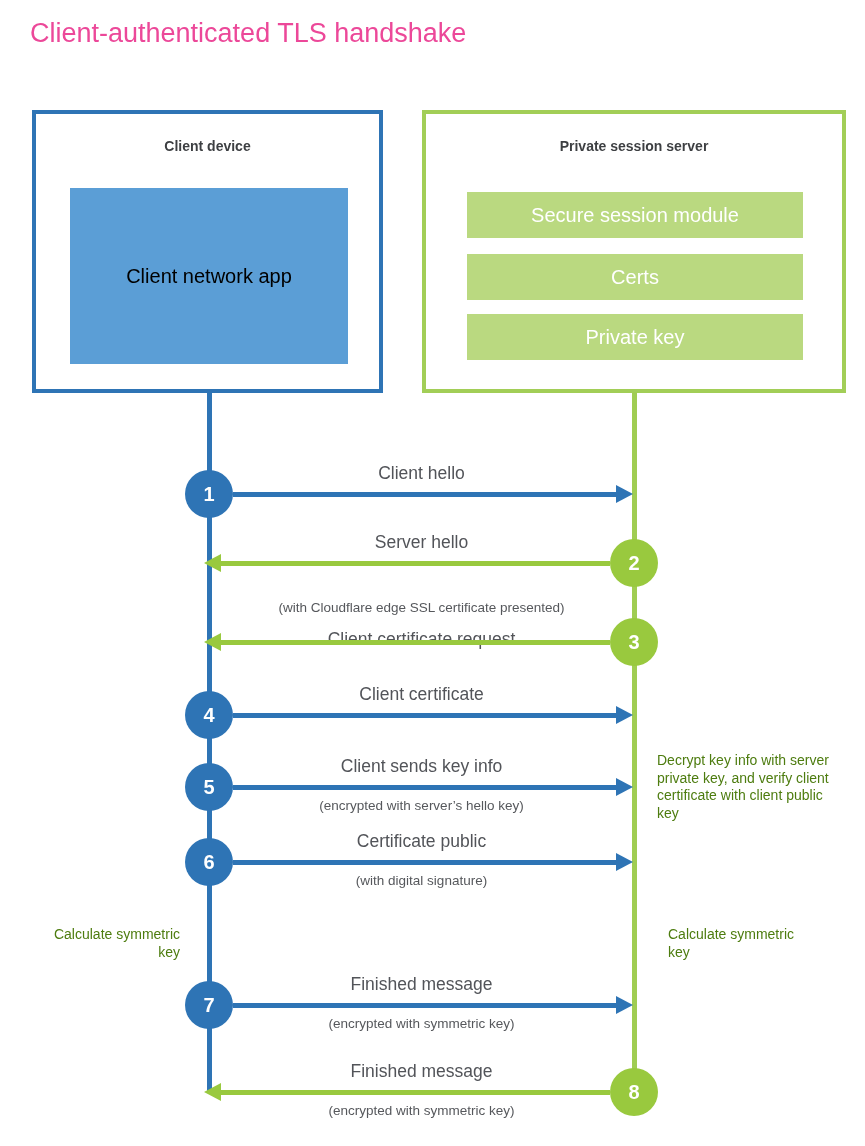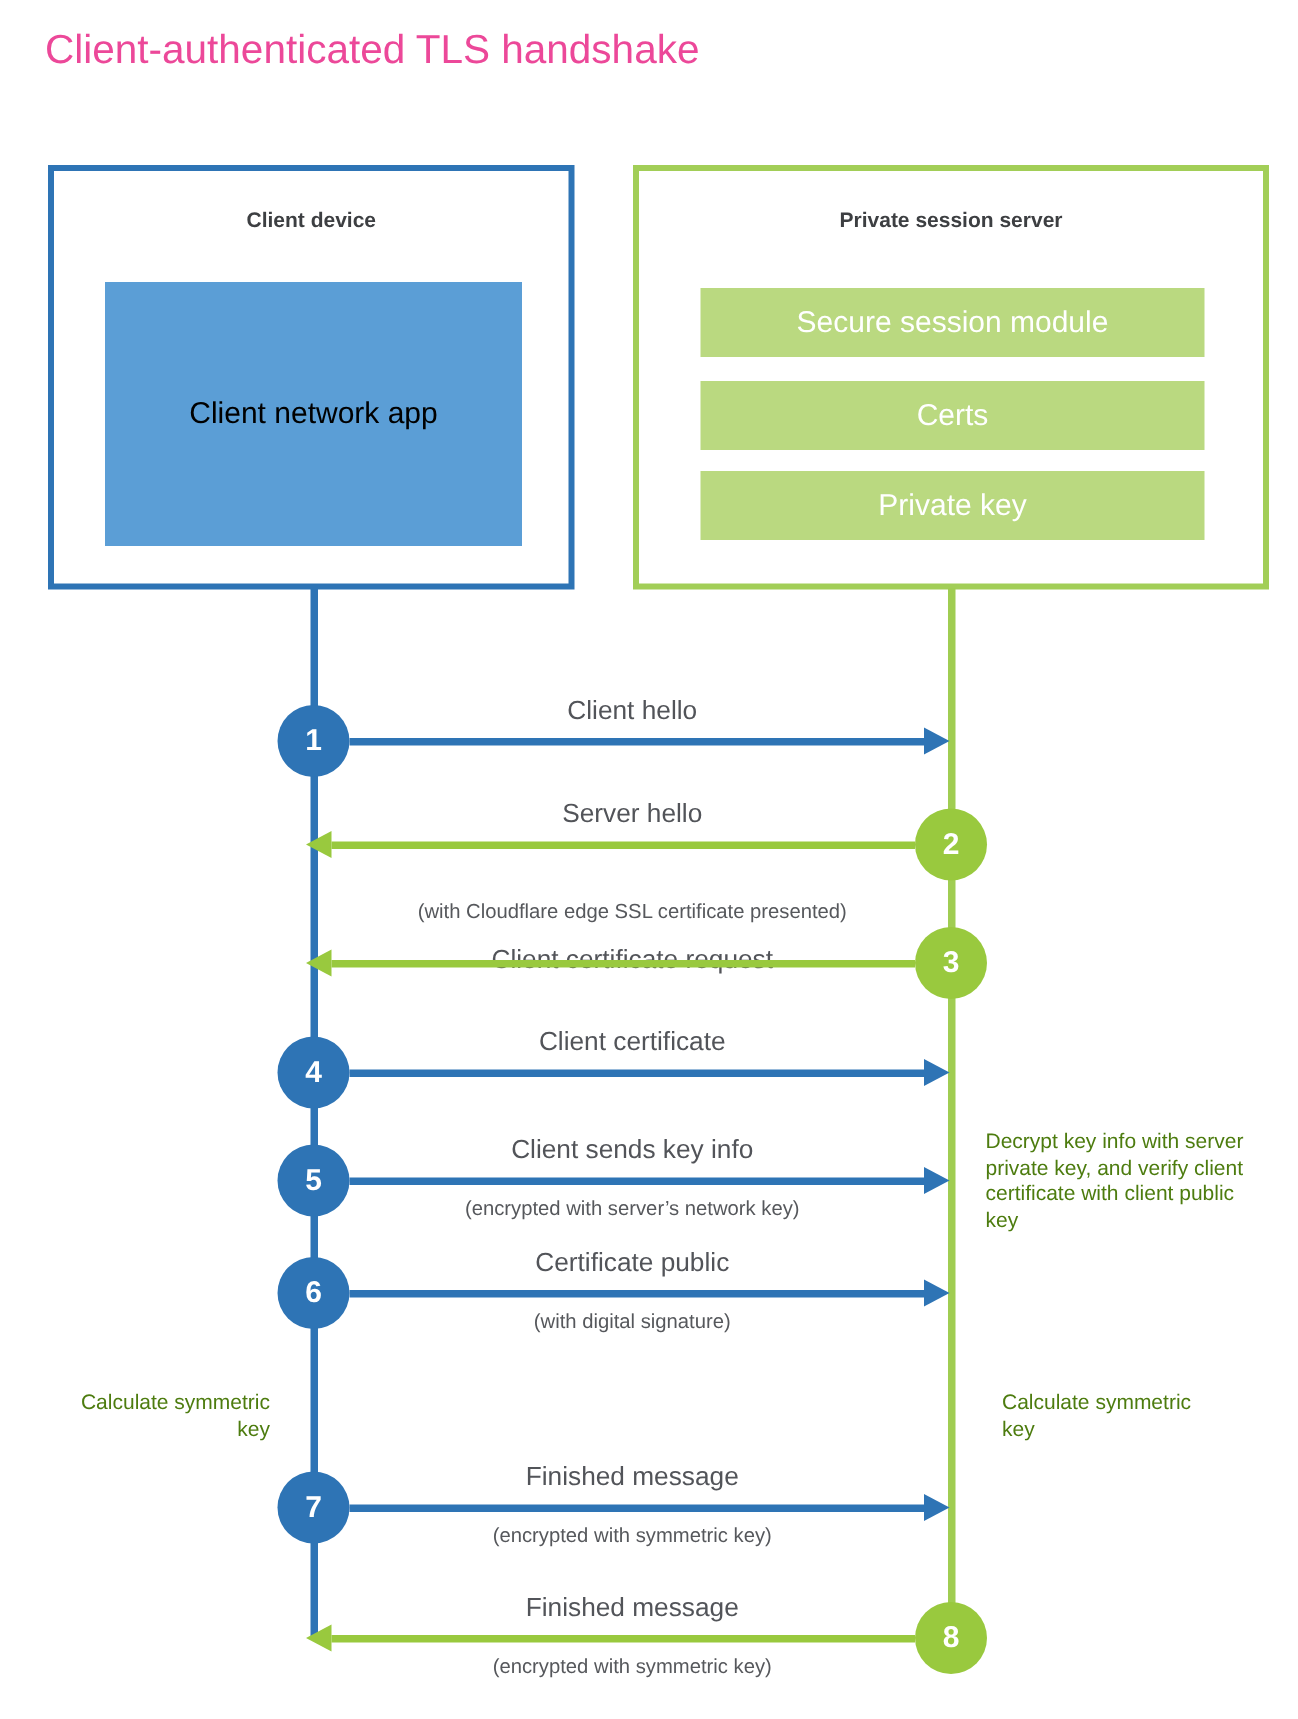--- a/index.html
+++ b/index.html
@@ -91,21 +91,21 @@
     <div class="msg-label" style="top:684px;">Client certificate</div>
     <div class="stem blue" style="top:713px;"></div>
     <div class="head right" style="top:706px;"></div>
     <div class="circle blue" style="top:691px;">4</div>
   </div>
 
   <div>
     <div class="msg-label" style="top:756px;">Client sends key info</div>
     <div class="stem blue" style="top:785px;"></div>
     <div class="head right" style="top:778px;"></div>
-    <div class="msg-sub" style="top:798px;">(encrypted with server’s network key)</div>
+    <div class="msg-sub" style="top:798px;">(encrypted with server’s hello key)</div>
     <div class="circle blue" style="top:763px;">5</div>
   </div>
 
   <div>
     <div class="msg-label" style="top:831px;">Certificate public</div>
     <div class="stem blue" style="top:860px;"></div>
     <div class="head right" style="top:853px;"></div>
     <div class="msg-sub" style="top:873px;">(with digital signature)</div>
     <div class="circle blue" style="top:838px;">6</div>
   </div>

